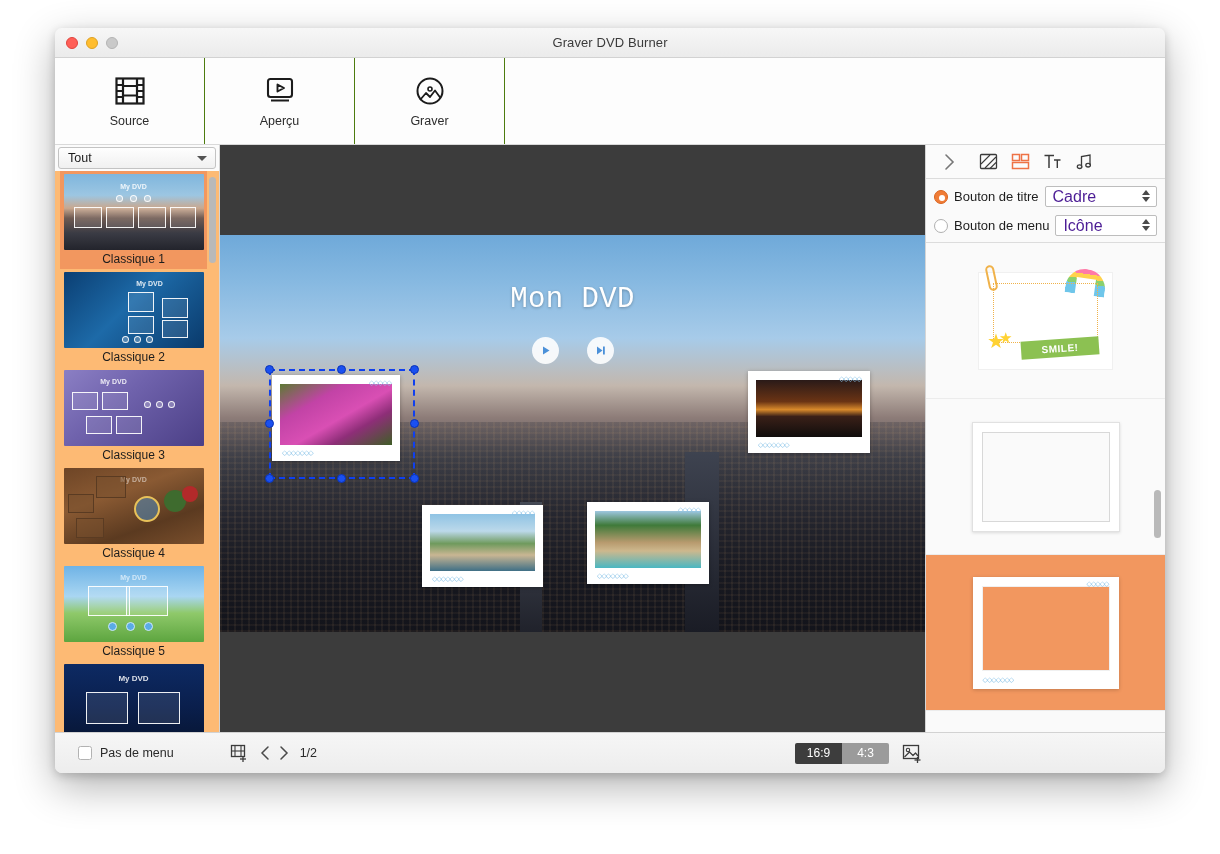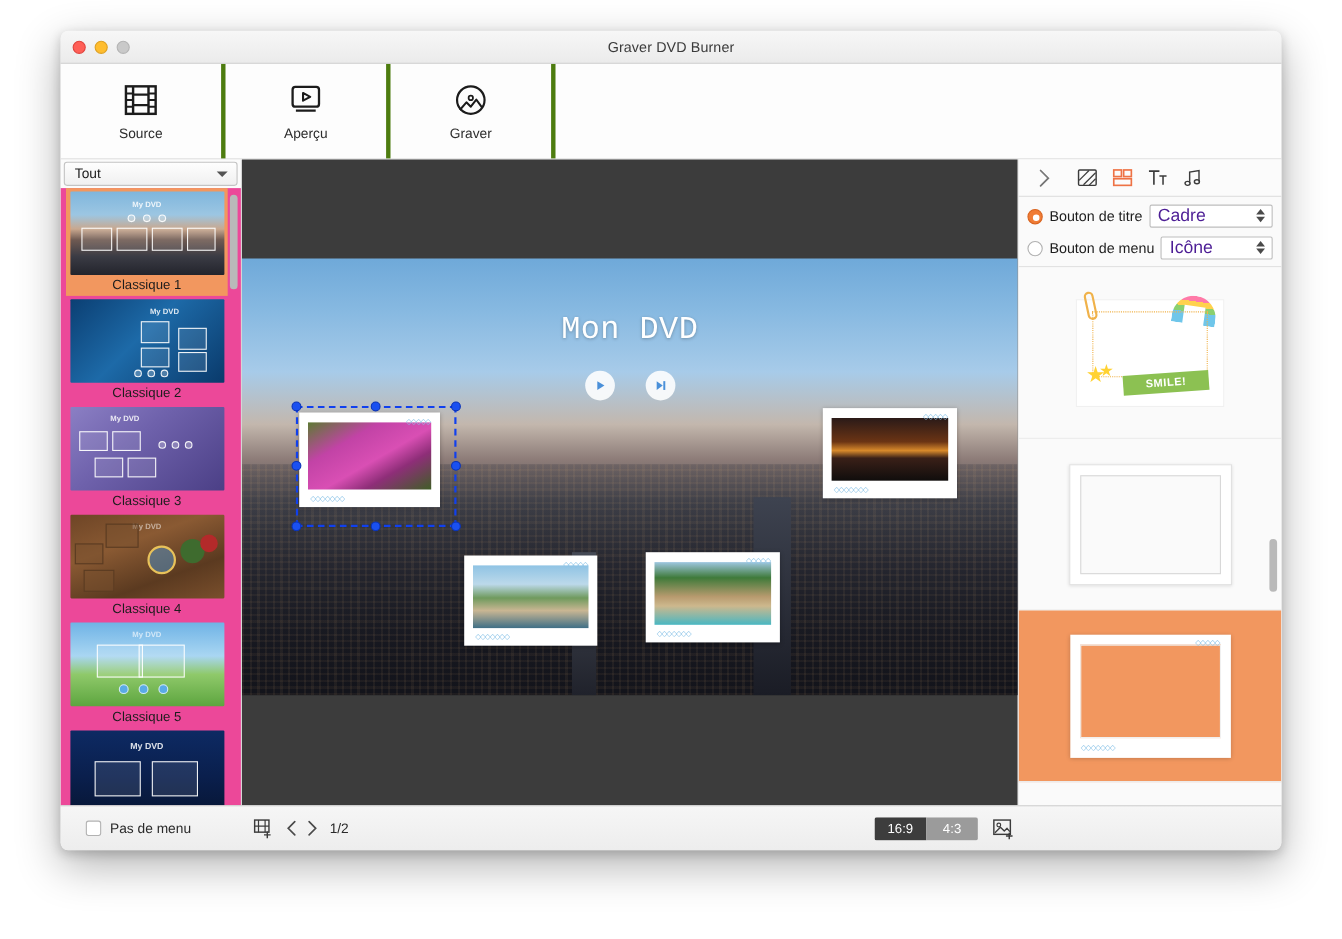--- a/index.html
+++ b/index.html
@@ -43,21 +43,21 @@
 
   
   #toolbar {
     height: 87px; flex: 0 0 87px;
     background: #fdfdfd;
     border-bottom: 1px solid #d9d9d9;
     display: flex;
   }
   .tool {
     width: 150px; height: 100%;
-    border-right: 4px solid #4d7c0f;
+    border-right: 1px solid #4d7c0f;
     display: flex; flex-direction: column;
     align-items: center; justify-content: center;
     gap: 6px;
     cursor: default;
   }
   .tool .ticon { height: 34px; display: flex; align-items: center; }
   .tool .tlabel { font-size: 12.5px; color: #2d2d2d; }
   .tool.active .tlabel { color: #ee7245; }
   #toolbar .filler { flex: 1 1 auto; }
 
@@ -84,21 +84,21 @@
   #category-select .sel-label { font-size: 12.5px; color: #1c1c1c; padding-left: 9px; }
   #category-select .caret {
     position: absolute; right: 8px; top: 8px;
     width: 0; height: 0;
     border-left: 5px solid transparent;
     border-right: 5px solid transparent;
     border-top: 5px solid #545454;
   }
   #template-list {
     flex: 1 1 auto; overflow: hidden; position: relative;
-    background: #ec4899;
+    background: #fdba74;
   }
   .tpl { width: 147px; margin: 0 0 0 5px; padding: 2px 2px 0 2px; }
   .tpl.selected { background: #f2975f; }
   .tpl .thumb {
     width: 140px; height: 76px; margin: 1px auto 0 auto;
     position: relative; overflow: hidden;
     border-radius: 1px;
   }
   .tpl .tname {
     text-align: center; font-size: 12px; color: #1d1d1d;

